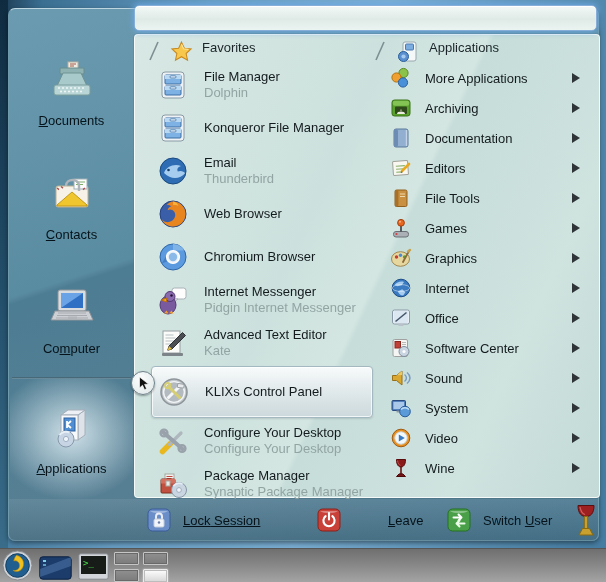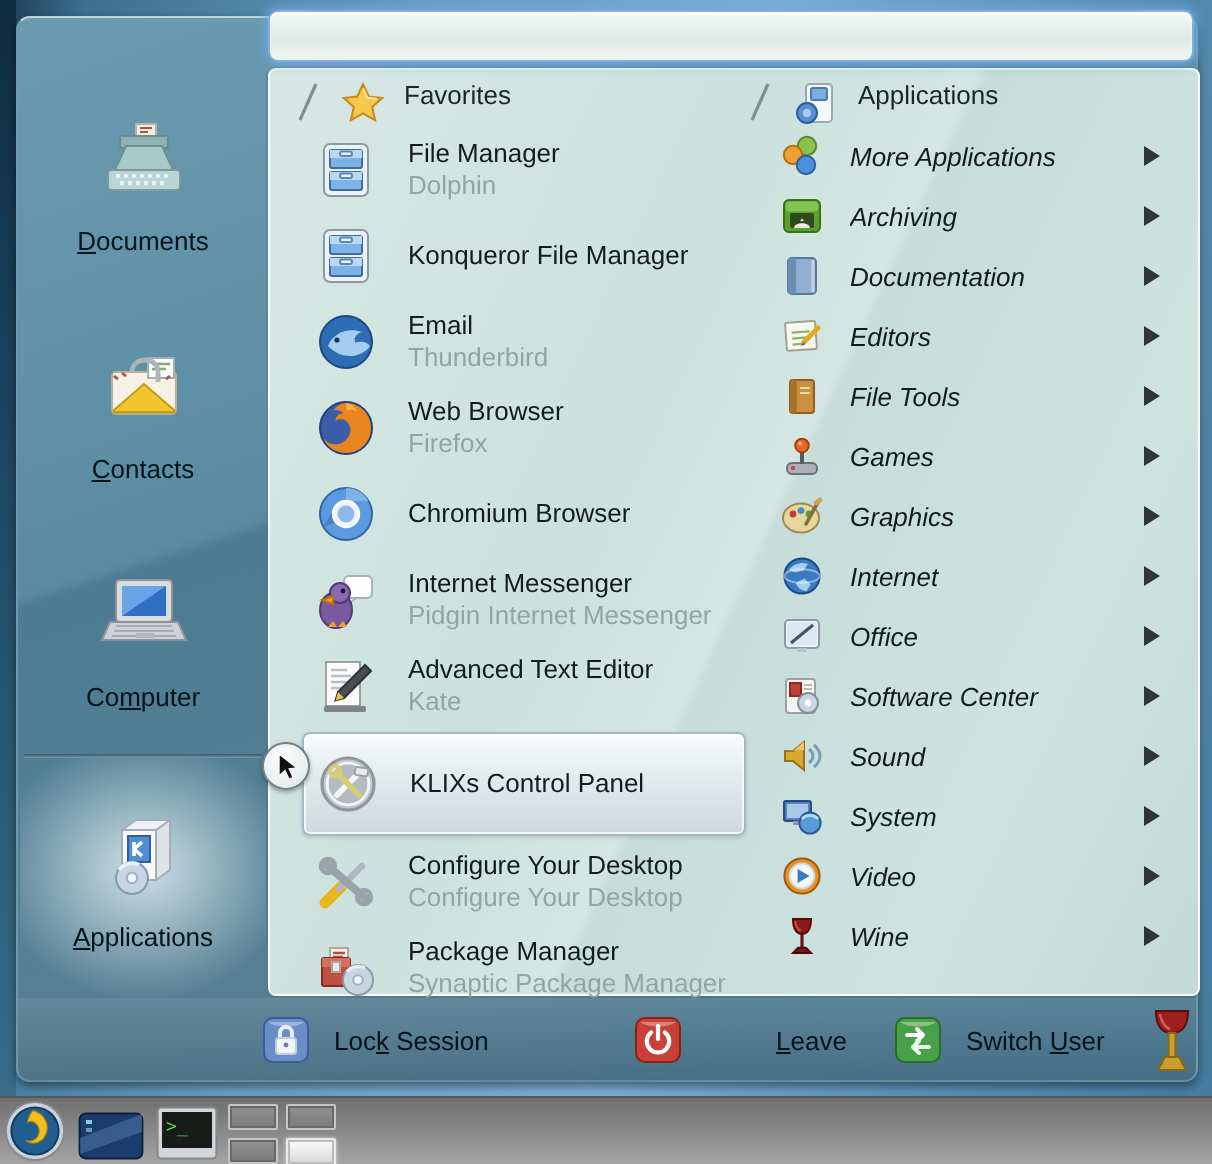--- a/index.html
+++ b/index.html
@@ -53,21 +53,21 @@
   .ftxt .s { font-size:13px; color:#93a5a3; line-height:16px; }
   .ftxt .s:empty { display:none; }
   .fav-row.hl { height:52px; margin:1.5px 0 1.5px -3px; padding-left:6px; width:222px;
     border:1px solid #a4b8c2; border-radius:4px;
     background:linear-gradient(#f8fbfb,#e2eaec 45%,#ccd9dc);
     box-shadow:inset 0 0 0 1px rgba(255,255,255,.75), 0 1px 2px rgba(0,0,0,.12); }
 
   .app-list { position:absolute; left:244px; top:28px; width:213px; }
   .app-row { height:30px; display:flex; align-items:center; gap:13px; padding:0 12px 0 11px; cursor:default; }
   .app-row .ci { flex:0 0 22px; height:22px; }
-  .app-row .al { flex:1; font-size:13px; color:#141b1e; white-space:nowrap; overflow:hidden;font-style:italic; }
+  .app-row .al { flex:1; font-size:13px; color:#141b1e; white-space:nowrap; overflow:hidden; }
   .arrow { width:0; height:0; border-left:8px solid #2e3438; border-top:5px solid transparent;
     border-bottom:5px solid transparent; }
 
   
   .sess-bar { position:absolute; left:0; top:490px; width:100%; height:42px;
     background:linear-gradient(rgba(255,255,255,.07),rgba(0,0,0,.09)); border-radius:0 0 6px 6px; }
   .sess { position:absolute; top:0; height:42px; display:flex; align-items:center; gap:12px;
     font-size:13px; color:#06131a; cursor:default; }
   .sess .si { width:24px; height:24px; }
   .chalice { position:absolute; left:566px; top:5px; width:22px; height:33px; }
@@ -261,21 +261,20 @@
         <div class="fav-row">
           <span class="fi">
             <svg width="32" height="32" viewBox="0 0 32 32">
               <circle cx="16" cy="16" r="13" fill="#3a5fa8" stroke="#24407e"></circle>
               <path d="M16 3.5c7 0 12.5 5.5 12.5 12.5S23 28.5 16 28.5c-5 0-9.5-3-11.3-7.3 2.4 3 6.6 3.9 9.8 1.9 3.8-2.3 4.8-6.6 2.6-9.6-1.6-2.1-4.4-2.6-6.4-1.2.1-2 1.7-3.6 3.8-3.7-1.2-1.4-3.2-1.9-4.9-1.3 1.8-2.4 4.2-3.8 6.4-3.8z" fill="#e8851e"></path>
               <path d="M16 3.5c3 .5 4.6 2 5.4 4.2-1.8-1-3.9-1-5.2-.4z" fill="#f6b23c"></path>
             </svg>
           </span>
           <span class="ftxt">
             <span class="t">Web Browser</span>
-            <span class="s">Firefox</span>
           </span>
         </div>
 
         <div class="fav-row">
           <span class="fi">
             <svg width="32" height="32" viewBox="0 0 32 32">
               <circle cx="16" cy="16" r="13" fill="#5b9ade" stroke="#2f66a8"></circle>
               <path d="M16 3a13 13 0 0 1 11.3 6.5 H16z" fill="#7fb3e8"></path>
               <path d="M4.7 22.5 L10.3 13 13 19.5z" fill="#437fc4"></path>
               <circle cx="16" cy="16" r="6.4" fill="#e9f1fa" stroke="#fdfdfd" stroke-width="1.4"></circle>
@@ -556,21 +555,21 @@
               <path d="M6.5 19.5 h9 l-2.6-2.6 h-3.8z" fill="#7a1515" stroke="#4a0808"></path>
             </svg>
           </span>
           <span class="al">Wine</span>
           <span class="arrow"></span>
         </div>
       </div>
     </div>
 
     <div class="sess-bar">
-      <div class="sess" style="left:122px;">
+      <div class="sess" style="left:138px;text-decoration:underline;">
         <span class="si">
           <svg width="24" height="24" viewBox="0 0 24 24">
             <rect x="1" y="1" width="22" height="22" rx="4.5" fill="#6a8fc8" stroke="#3a5a98"></rect>
             <path d="M3 3 h18 a0 0 0 0 1 0 0 c-4 3-14 3-18 0z" fill="rgba(255,255,255,.35)"></path>
             <path d="M9 11.5 v-3 a3 3 0 0 1 6 0 v3" stroke="#e9edf5" stroke-width="2" fill="none"></path>
             <rect x="7" y="11" width="10" height="8" rx="1.5" fill="#f2f5f9" stroke="#c5cdd9"></rect>
             <circle cx="12" cy="14.5" r="1.2" fill="#6a80a8"></circle>
           </svg>
         </span>
         <span>Loc<u>k</u> Session</span>

